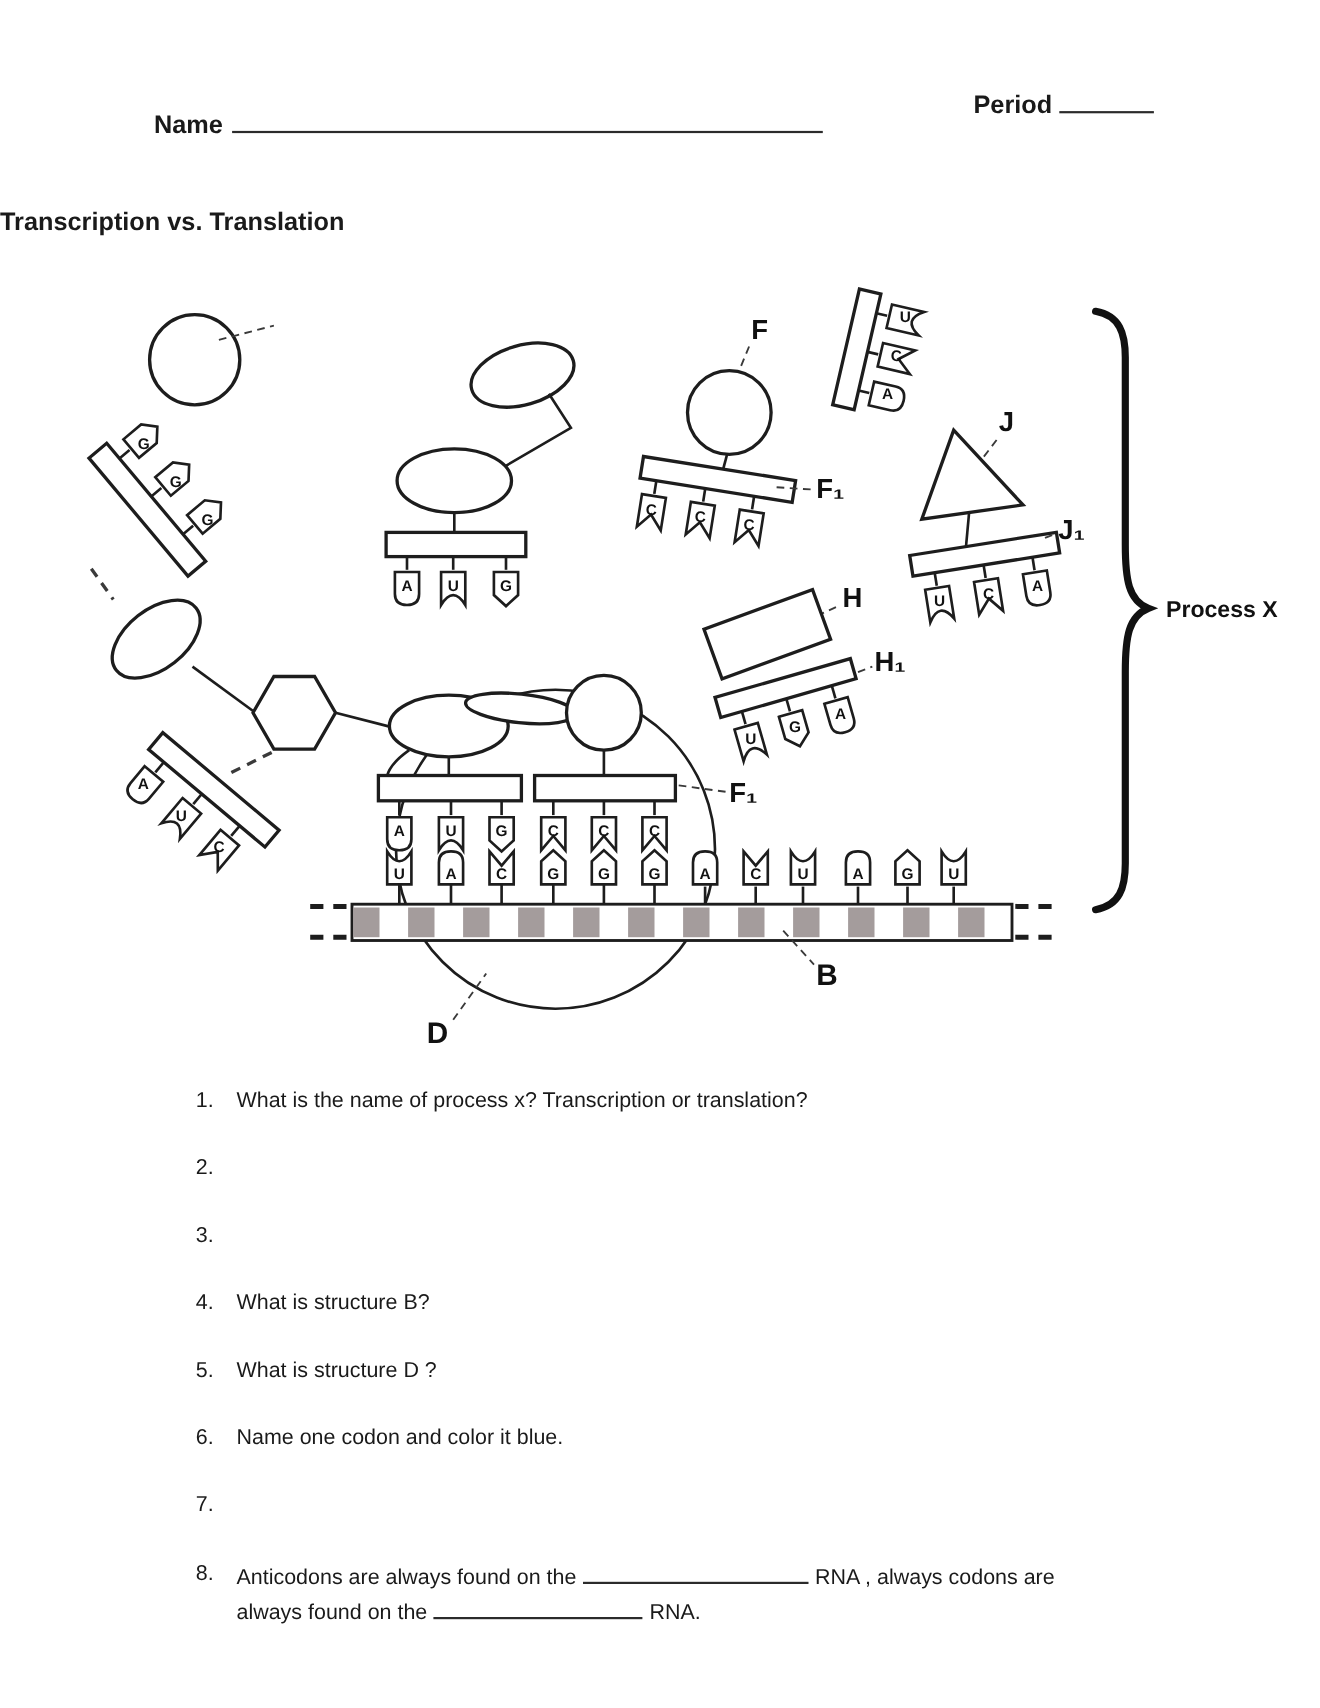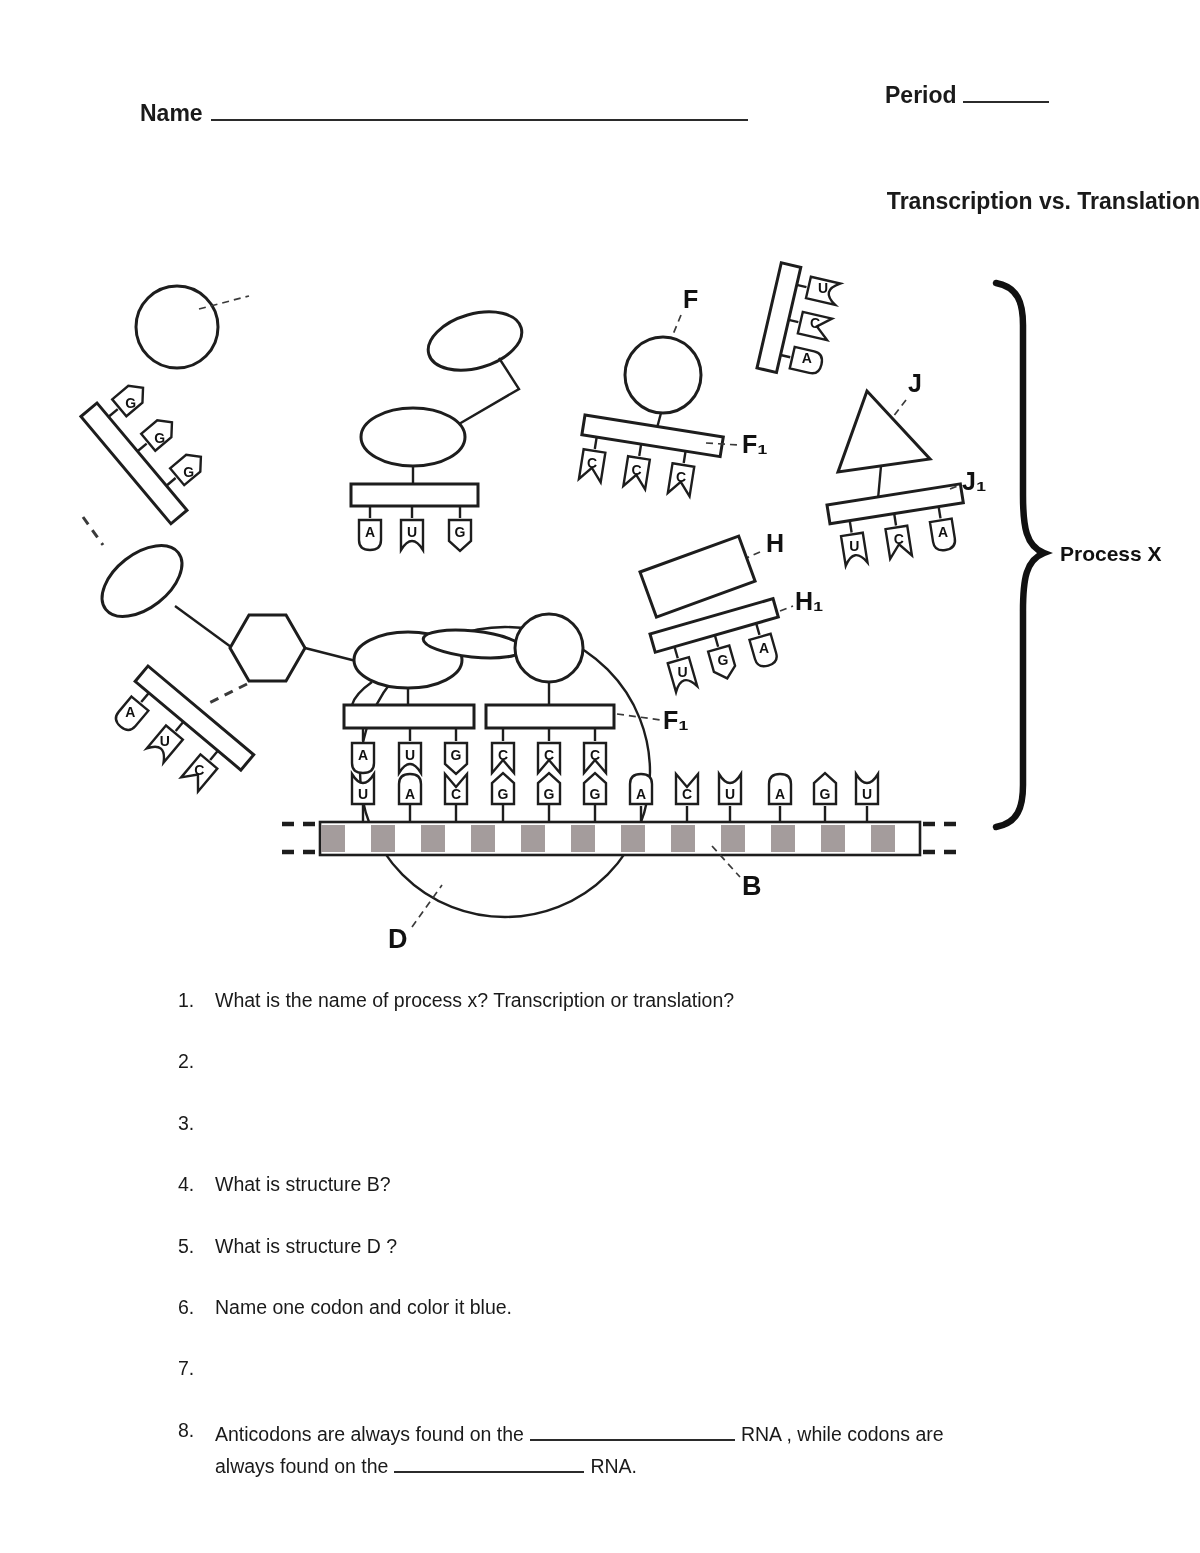--- a/index.html
+++ b/index.html
@@ -4,21 +4,21 @@
 <style>
   html,body{margin:0;padding:0}
   body{width:1200px;height:1553px;position:relative;background:#ffffff;
        font-family:"Liberation Sans",sans-serif;color:#1a1a1a;overflow:hidden}
   .abs{position:absolute}
   
   .hdr{font-size:23px;font-weight:700;white-space:nowrap}
   .blank{display:inline-block;border-bottom:2.5px solid #2b2b2b;height:14px;vertical-align:baseline}
   .name-blank{width:537px;margin-left:8px}
   .period-blank{width:86px;margin-left:6px}
-  .title{left:0;width:1200px;top:188px;text-align:right;font-size:23px;font-weight:700}
+  .title{left:0;width:1200px;top:188px;text-align:left;font-size:23px;font-weight:700}
   
   .questions{left:178px;top:988px;width:910px}
   .q{display:flex;gap:15px;margin-bottom:37px;font-size:19.5px;line-height:1.25}
   .qnum{width:22px;flex:0 0 auto}
   .q8 .qtext{line-height:1.65}
   .q8-blank1{width:205px;margin:0 6px}
   .q8-blank2{width:190px;margin:0 6px}
   
   svg{position:absolute;left:0;top:0}
   .shape{fill:#ffffff;stroke:#1d1d1d;stroke-width:3}
@@ -399,17 +399,17 @@
   <div class="q">
     <span class="qnum">6.</span>
     <span class="qtext">Name one codon and color it blue.</span>
   </div>
   <div class="q">
     <span class="qnum">7.</span>
   </div>
   <div class="q q8">
     <span class="qnum">8.</span>
     <span class="qtext">
-      <span>Anticodons are always found on the</span><span class="blank q8-blank1"></span><span>RNA , while codons are</span><br>
+      <span>Anticodons are always found on the</span><span class="blank q8-blank1"></span><span>RNA , always codons are</span><br>
       <span>always found on the</span><span class="blank q8-blank2"></span><span>RNA.</span>
     </span>
   </div>
 </div>
 
 </body></html>

